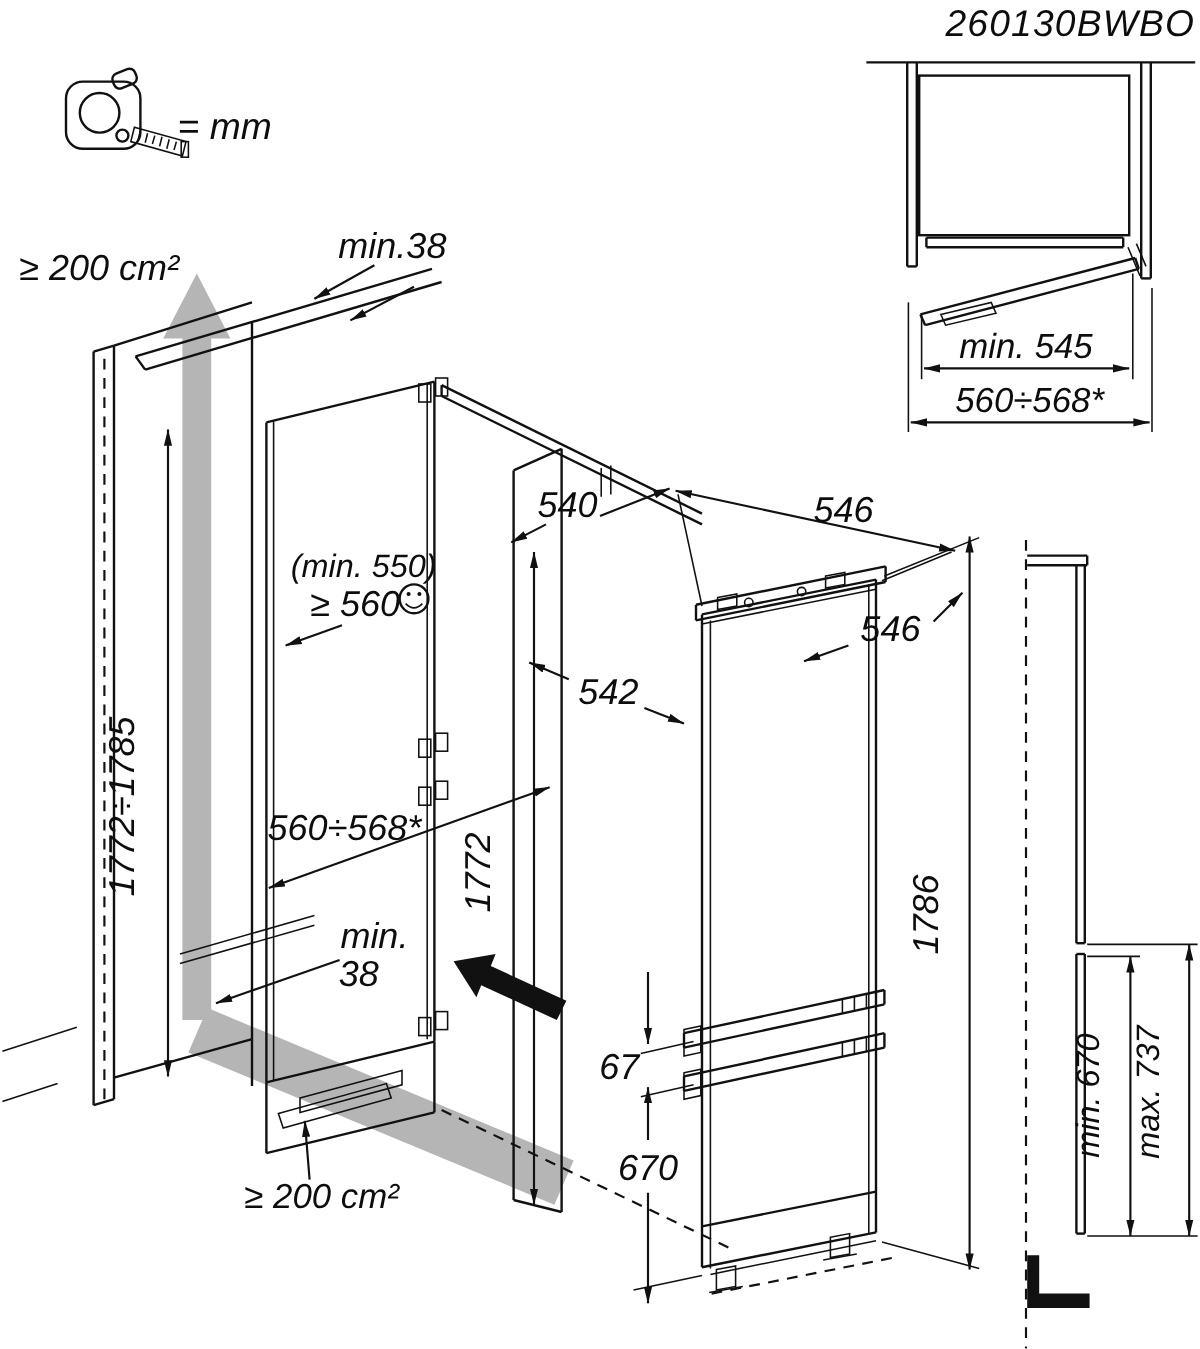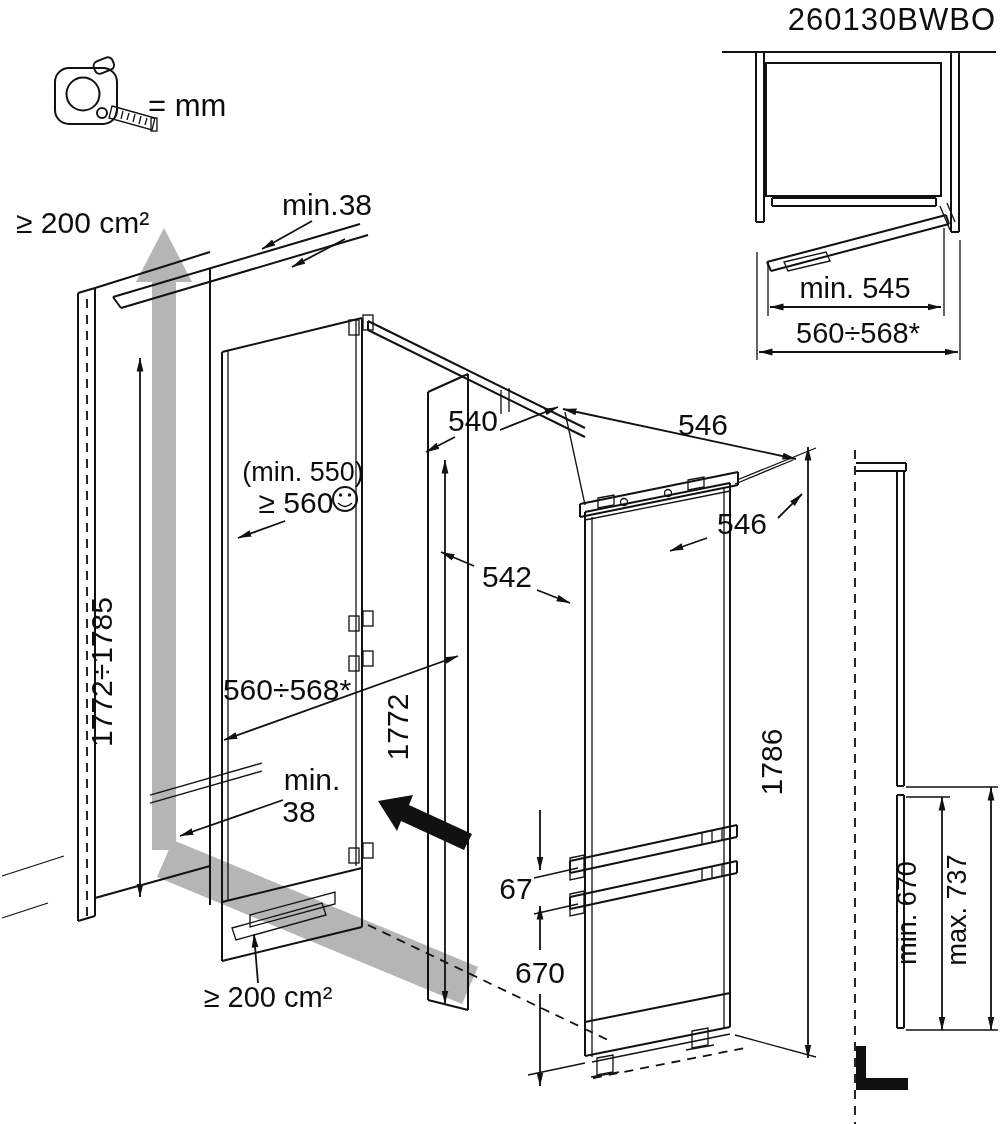--- a/index.html
+++ b/index.html
@@ -1,16 +1,16 @@
 <!DOCTYPE html>
 <html><head>
 <meta charset="utf-8">
 <style>
   html,body{margin:0;padding:0;background:#fff;}
-  .stage{width:1000px;height:1124px;position:relative;background:#fff;overflow:hidden;}
+  .stage{width:1000px;height:1124px;position:relative;background:#fff;overflow:hidden;font-style:italic;}
   svg{display:block;}
   text{font-family:"Liberation Sans","DejaVu Sans",sans-serif;fill:#0d0d0d;}
   .f31{font-size:31px;} .f30{font-size:30px;} .f29{font-size:29px;} .f27{font-size:27px;}
   .mid{text-anchor:middle;} .end{text-anchor:end;}
   .ln{stroke:#111;stroke-width:2;fill:none;}
   .thin{stroke:#111;stroke-width:1.3;fill:none;}
   .dim{stroke:#111;stroke-width:1.8;fill:none;}
   .dsh{stroke:#111;stroke-width:1.8;fill:none;stroke-dasharray:9 7;}
   .gray{fill:#b5b5b5;stroke:none;}
   .blk{fill:#111;stroke:none;}

